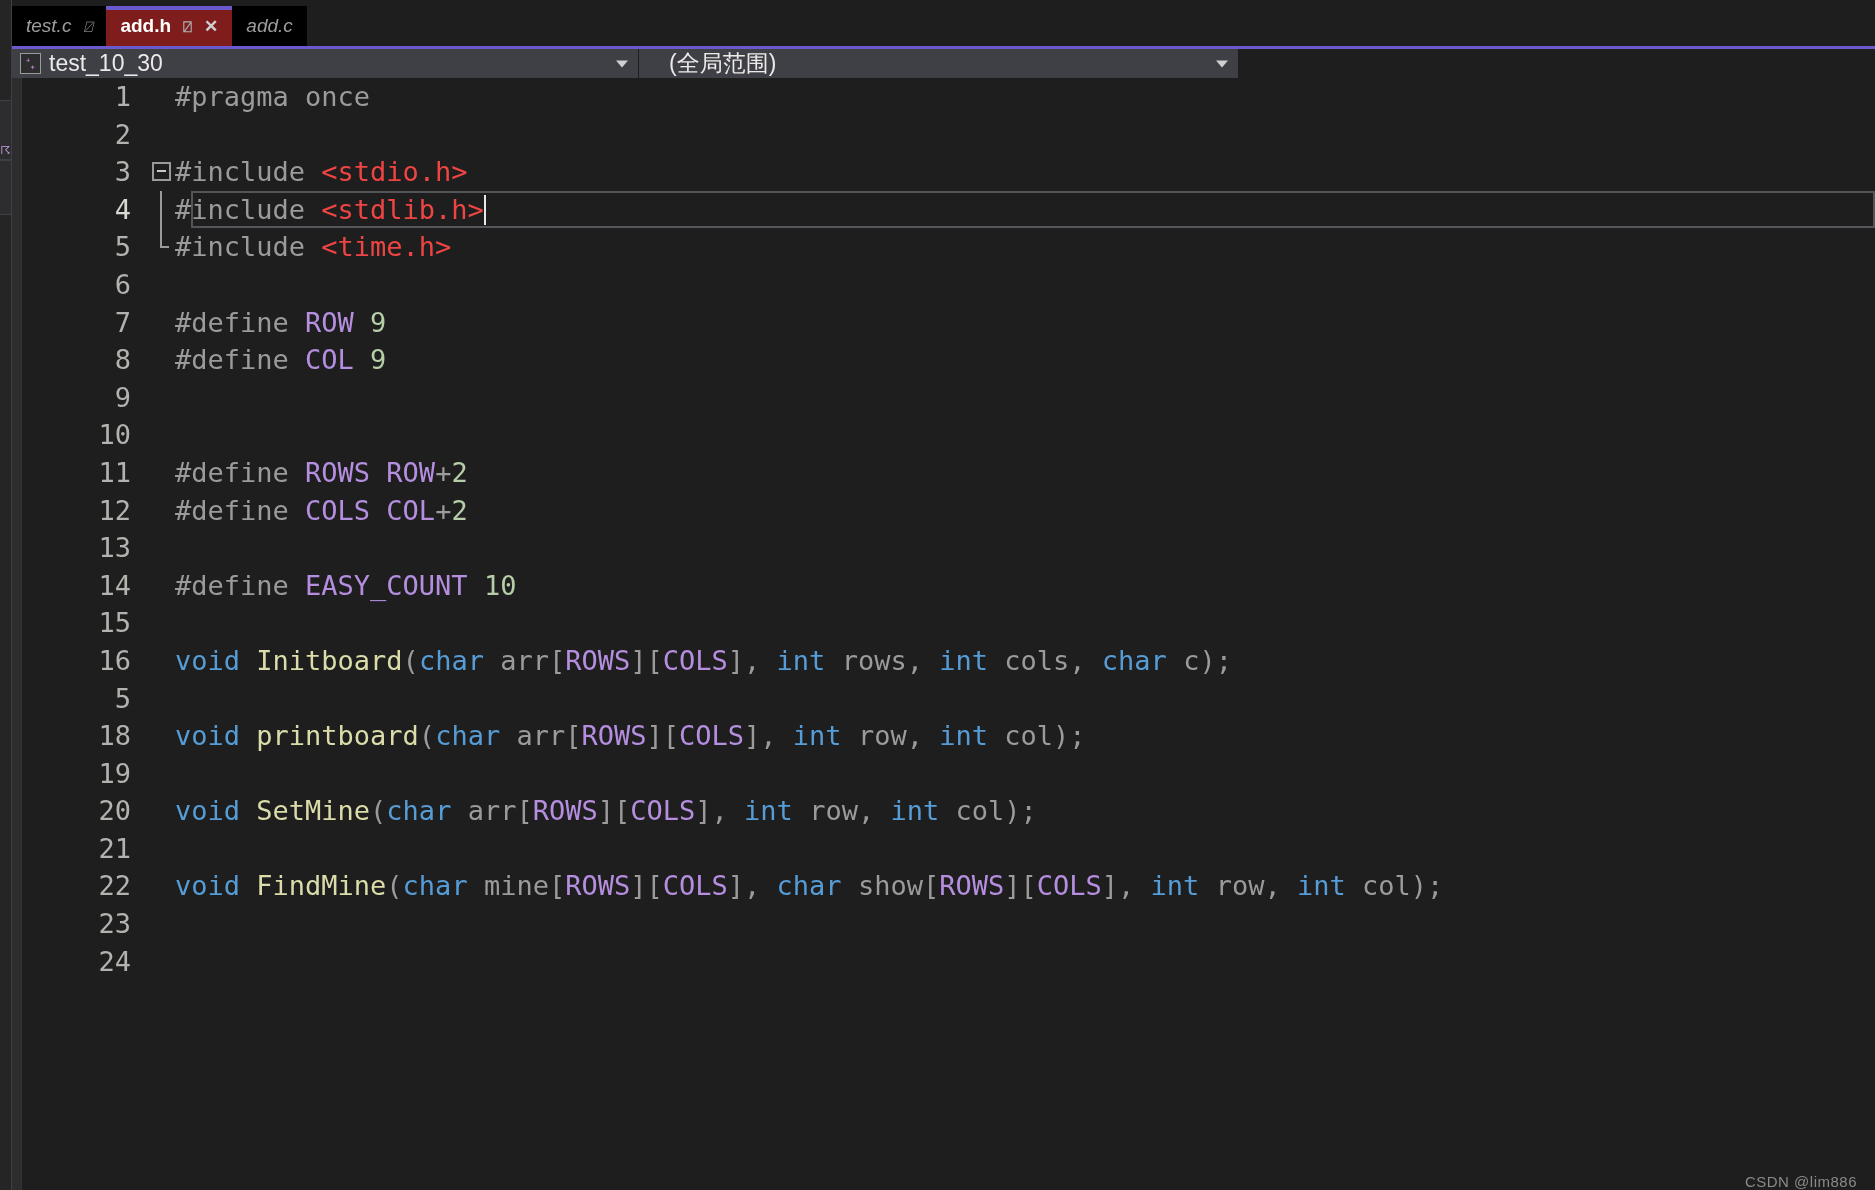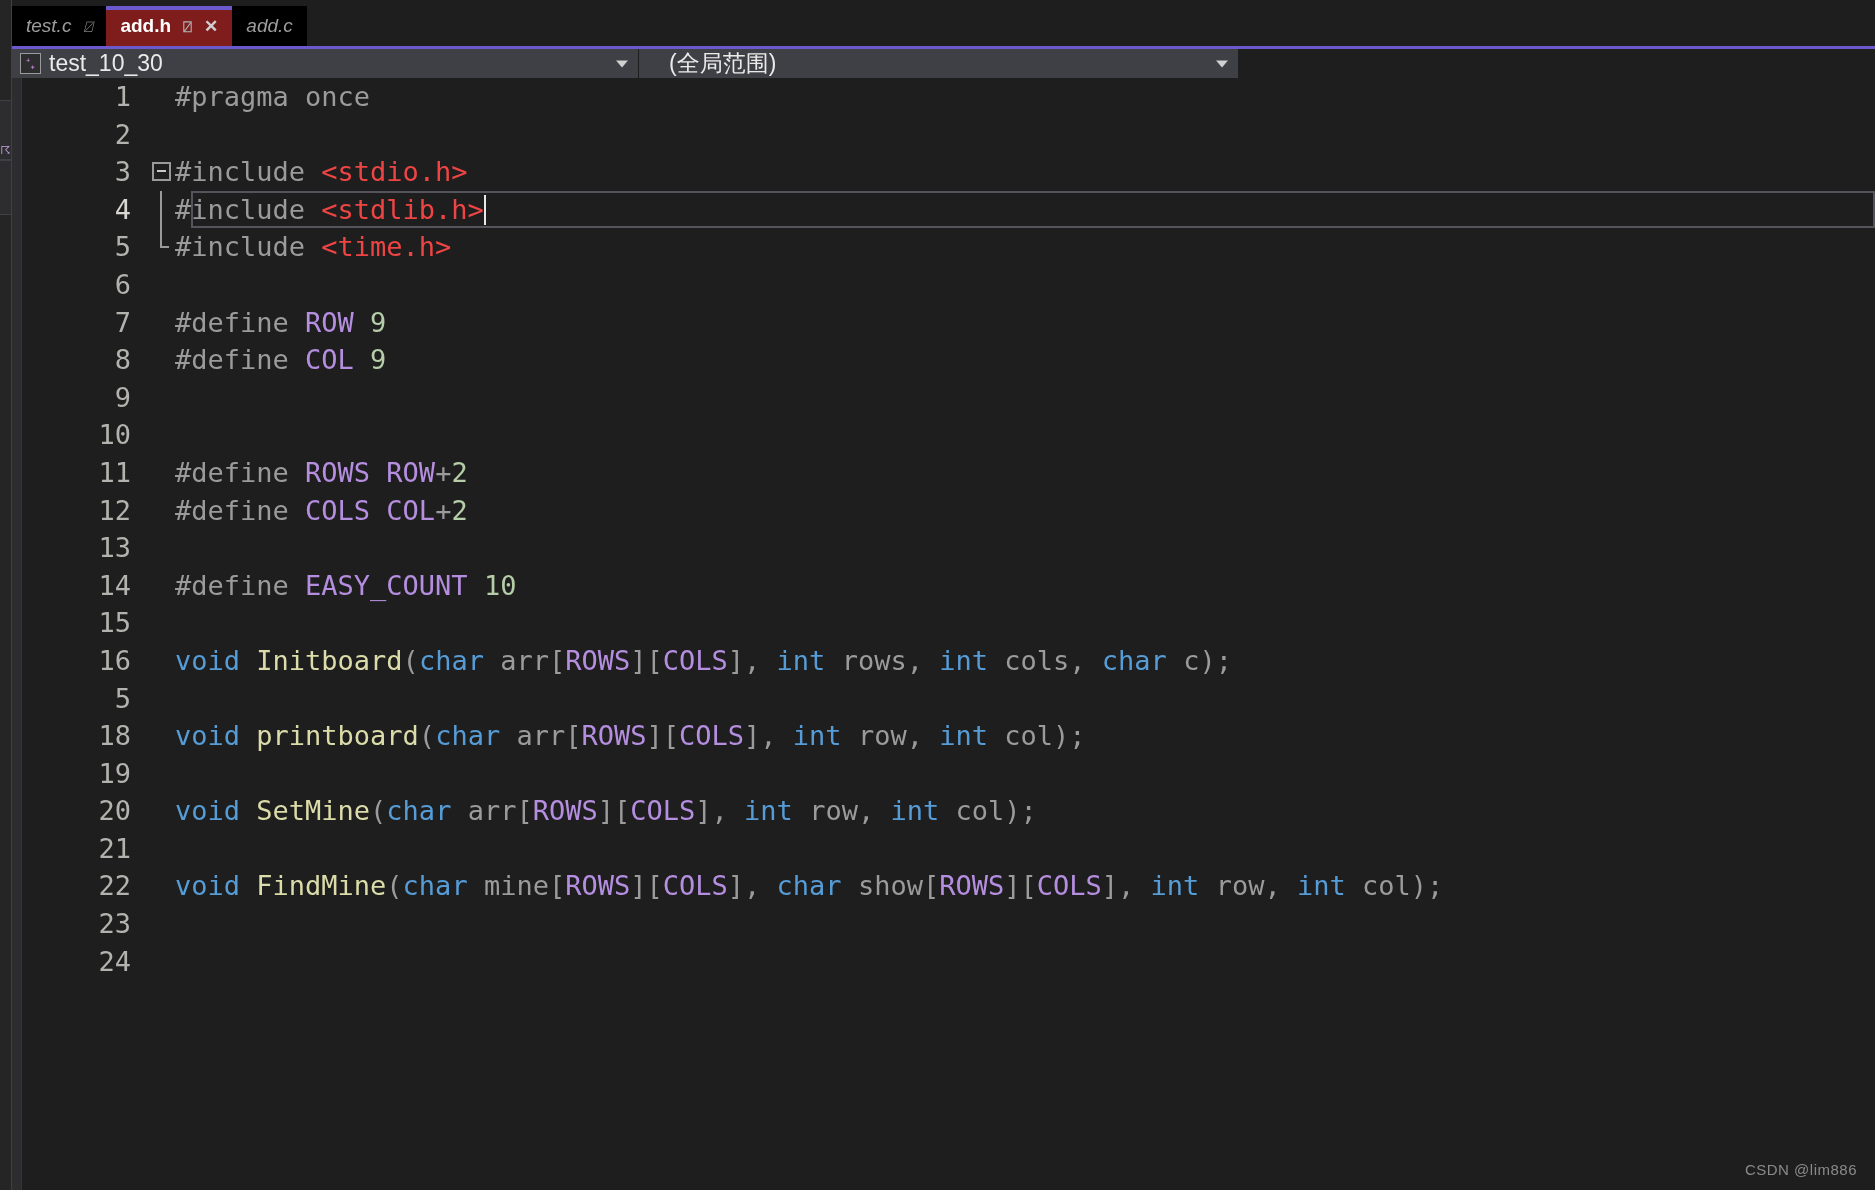--- a/index.html
+++ b/index.html
@@ -272,21 +272,21 @@
     height: 30px;
     background: #e8e8e8;
     vertical-align: middle;
     position: relative;
     top: -1px;
   }
 
   
   .watermark {
     position: absolute;
-    right: 18px; bottom: 12px;
+    right: 18px; bottom: 0;
     font-size: 15px;
     color: #8a8a8a;
     font-family: "Liberation Sans", sans-serif;
     letter-spacing: 0.5px;
     text-align: center;
   }
 </style>
 </head>
 <body>
 

